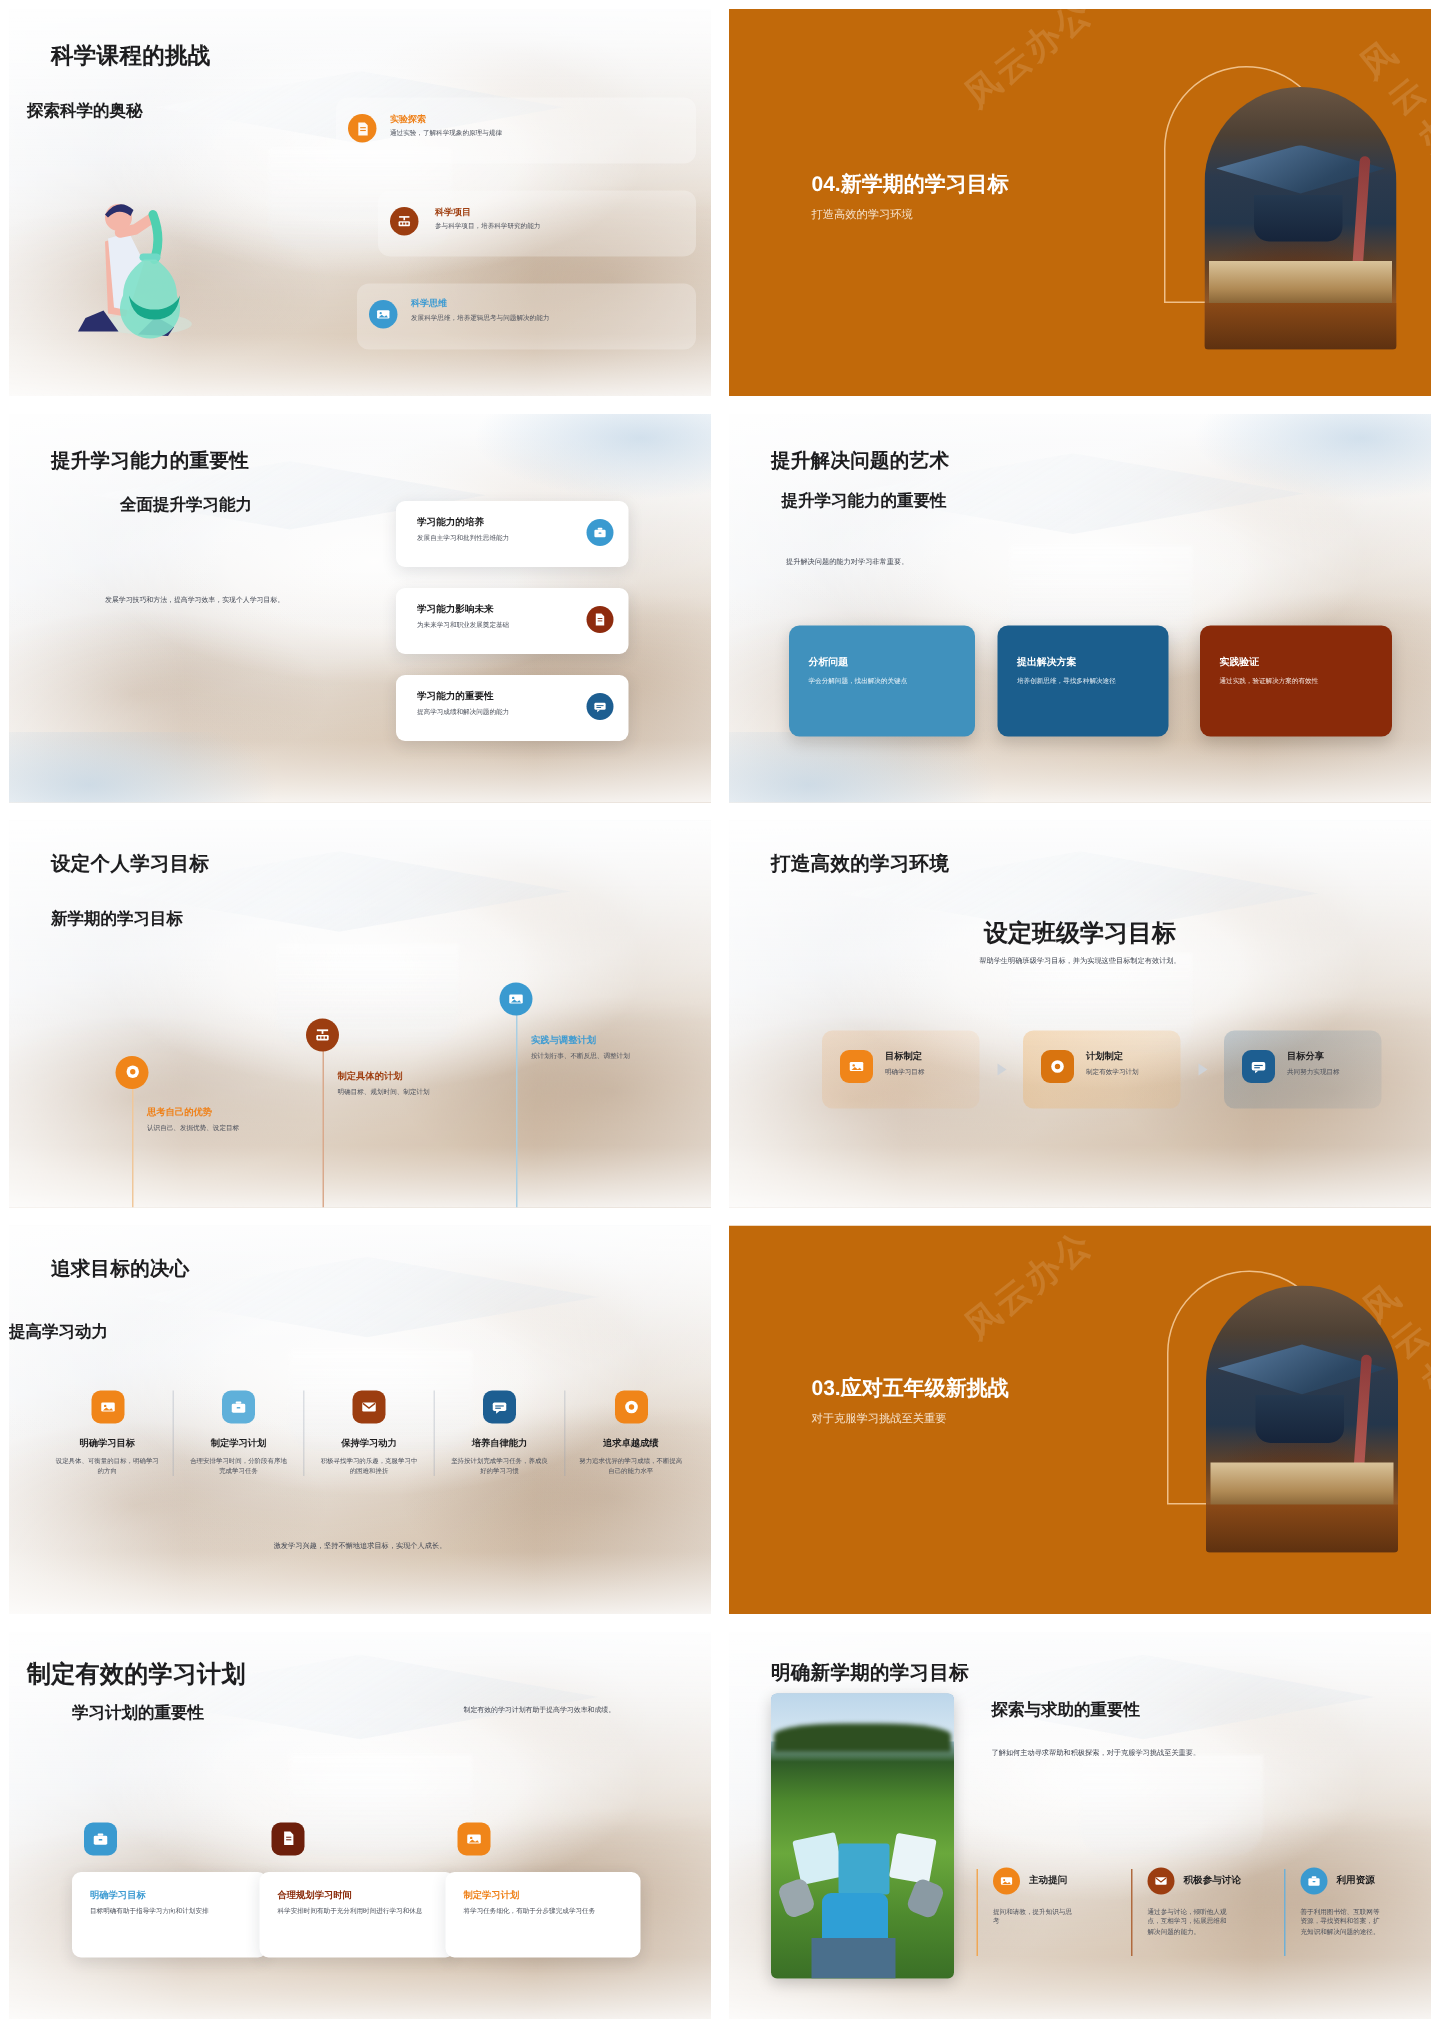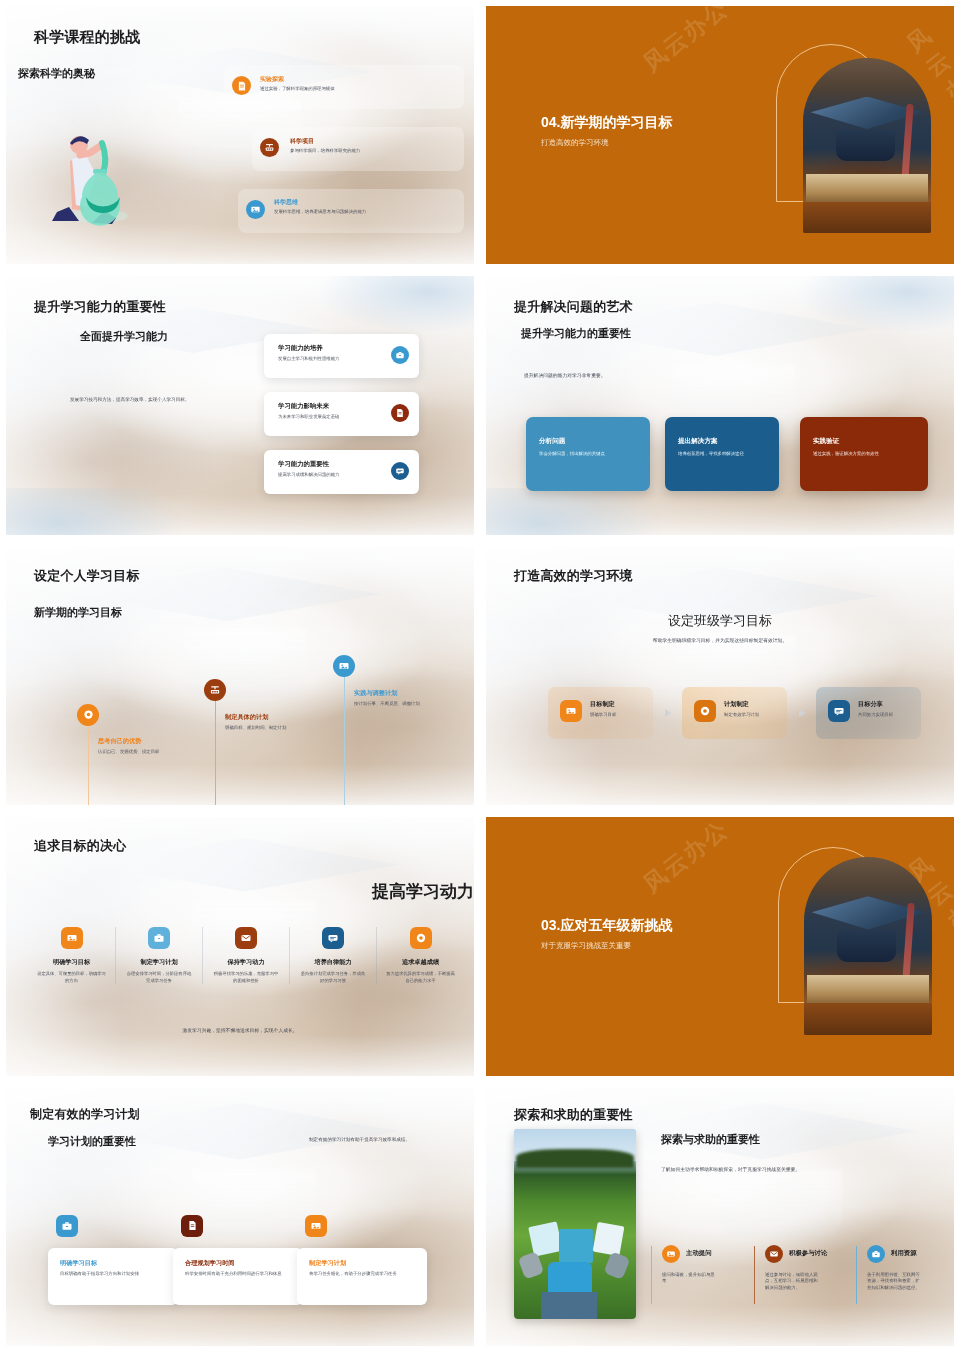--- a/index.html
+++ b/index.html
@@ -292,21 +292,21 @@
     </div>
   </div>
 
   <div class="slide">
     <div class="canvas">
       <div class="bg-light"></div>
       <div class="cap" style="left:16%; top:8%; width:68%; height:42%;"></div>
       <div class="cap2" style="left:40%; top:34%;"></div>
 
       <div class="title" style="left:28px; top:20px; font-size:13px;">打造高效的学习环境</div>
-      <div style="position:absolute; left:0; right:0; top:65px; text-align:center; font-size:13px; font-weight:400; color:#1d1d1f;">设定班级学习目标</div>
+      <div style="position:absolute; left:0; right:0; top:65px; text-align:center; font-size:16px; font-weight:700; color:#1d1d1f;">设定班级学习目标</div>
       <div style="position:absolute; left:0; right:0; top:90px; text-align:center; font-size:4.8px; color:#3f4450;">帮助学生明确班级学习目标，并为实现这些目标制定有效计划。</div>
 
       <div style="position:absolute; left:62px; top:140px; width:105px; height:52px; border-radius:7px; background:linear-gradient(135deg, rgba(240,133,25,.14), rgba(240,133,25,.05));"></div>
       <div class="icon-sq c-orange" style="position:absolute; left:74px; top:153px; width:22px; height:22px;">
         <svg width="12" height="12" viewBox="0 0 16 16" fill="#fff">
             <rect x="2" y="4" width="12" height="8" rx="1.2"></rect>
             <circle cx="5.5" cy="7" r="1.1" fill="#f08519"></circle>
             <path d="M3.5 11.2 L6.5 8.4 L9 10.5 L11 9 L12.5 11.2 Z" fill="#f08519"></path>
           </svg>
       </div>
@@ -341,21 +341,21 @@
     </div>
   </div>
 
   <div class="slide">
     <div class="canvas">
       <div class="bg-light"></div>
       <div class="cap" style="left:18%; top:8%; width:66%; height:40%;"></div>
       <div class="cap2" style="left:40%; top:32%;"></div>
 
       <div class="title" style="left:28px; top:20px; font-size:13px;">追求目标的决心</div>
-      <div style="position:absolute; left:0; right:0; top:63px; text-align:right; font-size:17px; font-weight:700; color:#1d1d1f;">提高学习动力</div>
+      <div style="position:absolute; left:0; right:16px; top:63px; text-align:left; font-size:11px; font-weight:700; color:#1d1d1f;">提高学习动力</div>
 
       <div style="position:absolute; left:22px; top:110px; width:436px; display:flex;">
         <div style="width:87px; position:relative; text-align:center;">
           <div class="icon-sq c-orange" style="width:22px; height:22px; margin:0 auto 9px;">
             <svg width="12" height="12" viewBox="0 0 16 16" fill="#fff">
                 <rect x="2" y="4" width="12" height="8" rx="1.2"></rect>
                 <circle cx="5.5" cy="7" r="1.1" fill="#f08519"></circle>
                 <path d="M3.5 11.2 L6.5 8.4 L9 10.5 L11 9 L12.5 11.2 Z" fill="#f08519"></path>
               </svg>
           </div>
@@ -428,21 +428,21 @@
       <div class="sec-sub" style="left:55px; top:124px; font-size:7.5px;">对于克服学习挑战至关重要</div>
     </div>
   </div>
 
   <div class="slide">
     <div class="canvas">
       <div class="bg-light"></div>
       <div class="cap" style="left:16%; top:6%; width:68%; height:42%;"></div>
       <div class="cap2" style="left:40%; top:32%;"></div>
 
-      <div class="title" style="left:24px; top:18px; font-size:12px;text-align:center;">制定有效的学习计划</div>
+      <div class="title" style="left:12px; top:18px; font-size:16px;text-align:center;">制定有效的学习计划</div>
       <div class="subtitle" style="left:42px; top:46px; font-size:11px;">学习计划的重要性</div>
       <div class="para" style="left:303px; top:48px; width:125px; font-size:4.6px;">制定有效的学习计划有助于提高学习效率和成绩。</div>
 
       <div class="icon-sq c-blue" style="position:absolute; left:50px; top:127px; width:22px; height:22px;">
         <svg width="12" height="12" viewBox="0 0 16 16" fill="#fff">
             <rect x="5.5" y="3" width="5" height="2" rx=".8"></rect>
             <rect x="2" y="5" width="12" height="8" rx="1.3"></rect>
             <rect x="6.4" y="8" width="3.2" height="1.4" rx=".5" fill="#3a9ad0"></rect>
           </svg>
       </div>
@@ -474,21 +474,21 @@
       <div style="position:absolute; left:303px; top:183px; width:106px; font-size:4.4px; color:#4a4f5a; line-height:1.5;">将学习任务细化，有助于分步骤完成学习任务</div>
     </div>
   </div>
 
   <div class="slide">
     <div class="canvas">
       <div class="bg-light"></div>
       <div class="cap" style="left:26%; top:6%; width:66%; height:42%;"></div>
       <div class="cap2" style="left:50%; top:32%;"></div>
 
-      <div class="title" style="left:28px; top:18px; font-size:13px;">探索和求助的重要性</div>
+      <div class="title" style="left:28px; top:18px; font-size:13px;">明确新学期的学习目标</div>
 
       <div style="position:absolute; left:28px; top:41px; width:122px; height:190px; border-radius:4px; overflow:hidden; box-shadow:0 3px 10px rgba(0,0,0,.2);
                   background: linear-gradient(180deg, #8fb6d6 0%, #a9c8e0 16%, #2f5b27 24%, #4e8a2e 38%, #6aa83c 56%, #4e8a2e 78%, #3a6f26 100%);">
         <div style="position:absolute; left:0; top:0; width:100%; height:17%; background:linear-gradient(#bcd6ea,#d8e8f3);"></div>
         <div style="position:absolute; left:2%; top:11%; width:96%; height:10%; background:#2e4f21; filter:blur(1.5px); border-radius:40% 40% 0 0;"></div>
         <div style="position:absolute; left:14%; top:50%; width:24%; height:16%; background:#d6eef5; border-radius:2px; transform:rotate(-12deg);"></div>
         <div style="position:absolute; left:37%; top:53%; width:28%; height:18%; background:#3fa9cf; border-radius:2px;"></div>
         <div style="position:absolute; left:66%; top:50%; width:22%; height:16%; background:#eaf4f8; border-radius:2px; transform:rotate(10deg);"></div>
         <div style="position:absolute; left:28%; top:70%; width:36%; height:20%; background:#2f9fd6; border-radius:6px 6px 0 0;"></div>
         <div style="position:absolute; left:22%; top:86%; width:46%; height:14%; background:#4a6f8c;"></div>

